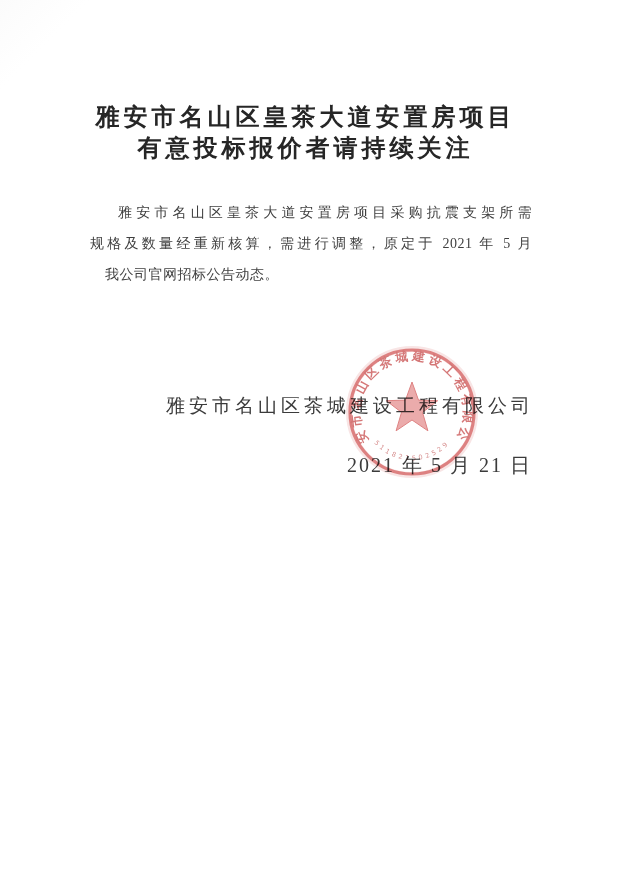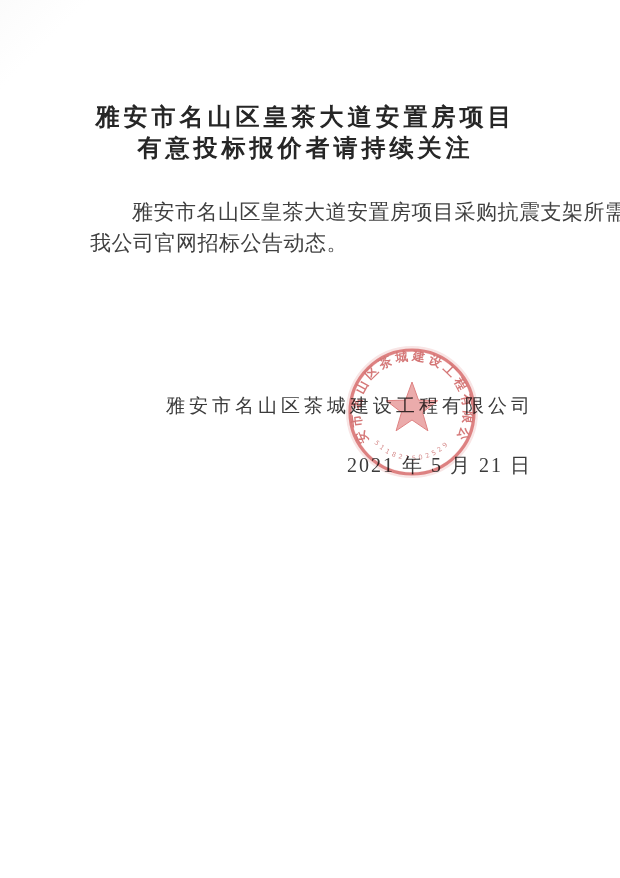--- a/index.html
+++ b/index.html
@@ -23,32 +23,32 @@
     color: #262626;
     font-size: 24px;
     line-height: 31px;
     letter-spacing: 4px;
     margin-top: 36px;
   }
   .doc-body {
     position: absolute;
     top: 197px; left: 90px;
     width: 442px;
-    font-size: 21px;
+    font-size: 14px;
     line-height: 31px;
     color: #3f3f3f;
     letter-spacing: 0.5px;
   }
   .body-line {
     text-align: justify;
     text-align-last: justify;
     white-space: nowrap;
   }
   .body-line.first { text-indent: 2em; }
-  .body-line.last  { text-align-last: left; }
+  .body-line.last  { text-align-last: left; margin-left: 15px; }
   .signature-company {
     position: absolute;
     top: 393px; right: 86px;
     font-size: 19px;
     letter-spacing: 4px;
     color: #3b3b3b;
     white-space: nowrap;
   }
   .signature-date {
     position: absolute;
@@ -86,20 +86,21 @@
 
 <div class="page">
 
   <div class="doc-title">
     <div>雅安市名山区皇茶大道安置房项目</div>
     <div>有意投标报价者请持续关注</div>
   </div>
 
   <div class="doc-body">
     <div class="body-line first">雅安市名山区皇茶大道安置房项目采购抗震支架所需</div>
+    <div class="body-line">规格及数量经重新核算，需进行调整，原定于 2021 年 5 月</div>
     <div class="body-line last">我公司官网招标公告动态。</div>
   </div>
 
   <div class="signature-company">雅安市名山区茶城建设工程有限公司</div>
   <div class="signature-date">2021 年 5 月 21 日</div>
 
   <div class="seal">
     <svg viewBox="0 0 132 132" xmlns="http://www.w3.org/2000/svg">
       <defs>
         <path id="ringPath" d="M 22.6,94.7 A 52,52 0 1 1 109.4,94.7" fill="none"></path>

